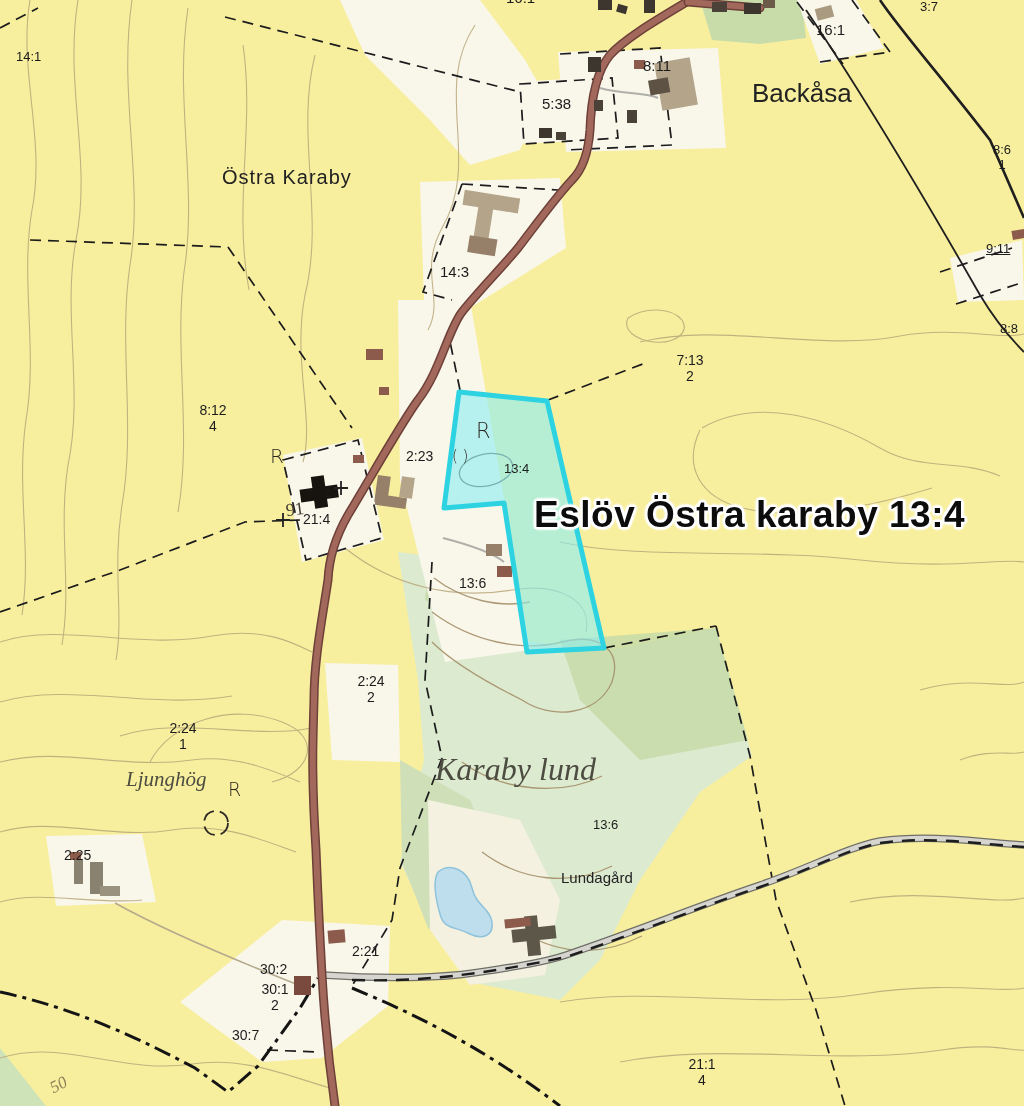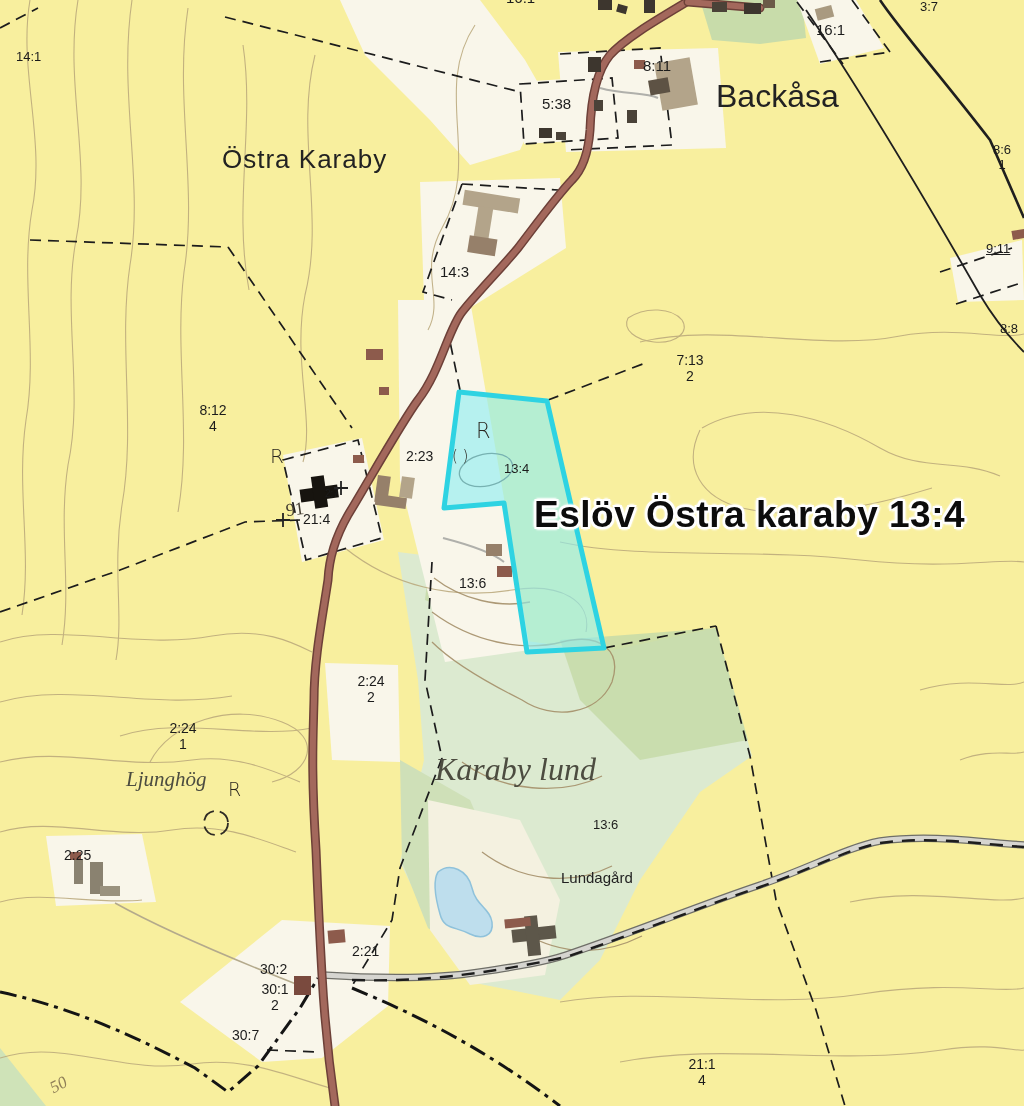--- a/index.html
+++ b/index.html
@@ -200,26 +200,26 @@
   </g>
   <g stroke="#222" stroke-width="1.8">
     <path d="M276,520 L290,520 M283,513 L283,527"></path>
     <path d="M334,488 L348,488 M341,481 L341,495"></path>
   </g>
 
   <polygon points="459,392 547,401 604,648 527,652 504,503 444,508" fill="#8deef2" fill-opacity="0.62" stroke="#2ed3e2" stroke-width="5" stroke-linejoin="round"></polygon>
 </svg>
 
   <div class="lbl" style="left:16px;top:50px;font-size:13px;">14:1</div>
-  <div class="lbl placename" style="left:222px;top:146px;font-size:26px;letter-spacing:1px;">Östra Karaby</div>
+  <div class="lbl placename" style="left:222px;top:167px;font-size:20px;letter-spacing:1px;">Östra Karaby</div>
   <div class="lbl" style="left:506px;top:-10px;font-size:15px;">16:1</div>
   <div class="lbl" style="left:920px;top:0px;font-size:13px;">3:7</div>
   <div class="lbl" style="left:542px;top:96px;font-size:15px;">5:38</div>
   <div class="lbl" style="left:643px;top:58px;font-size:15px;">8:11</div>
-  <div class="lbl placename" style="left:716px;top:80px;font-size:32px;">Backåsa</div>
+  <div class="lbl placename" style="left:752px;top:80px;font-size:26px;">Backåsa</div>
   <div class="lbl" style="left:816px;top:22px;font-size:15px;">16:1</div>
   <div class="lbl two" style="left:984px;top:143px;font-size:13px;width:36px;">
     <div>8:6</div>
     <div>1</div>
   </div>
   <div class="lbl" style="left:986px;top:242px;font-size:13px;text-decoration:underline;">9:11</div>
   <div class="lbl" style="left:1000px;top:322px;font-size:13px;">8:8</div>
   <div class="lbl" style="left:440px;top:264px;font-size:15px;">14:3</div>
   <div class="lbl two" style="left:668px;top:352px;font-size:14px;width:44px;">
     <div>7:13</div>

